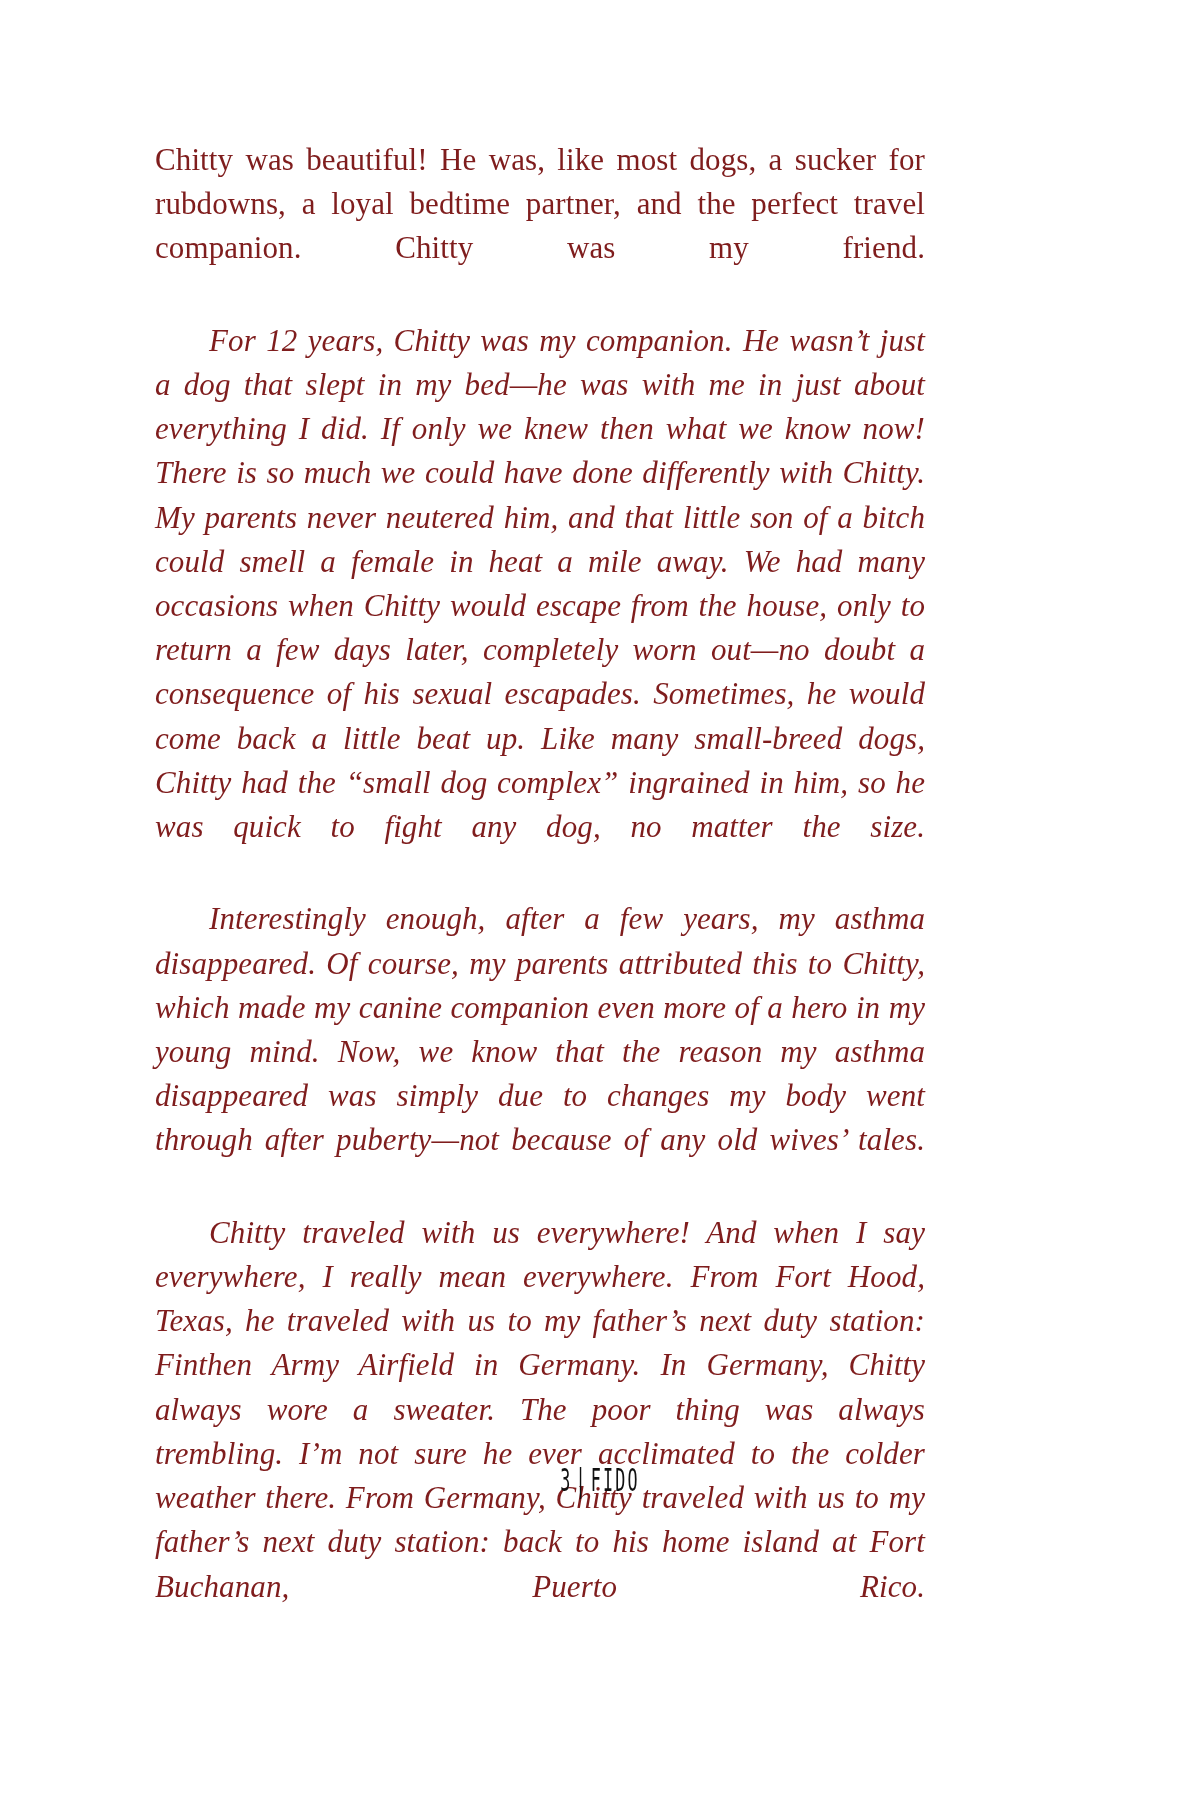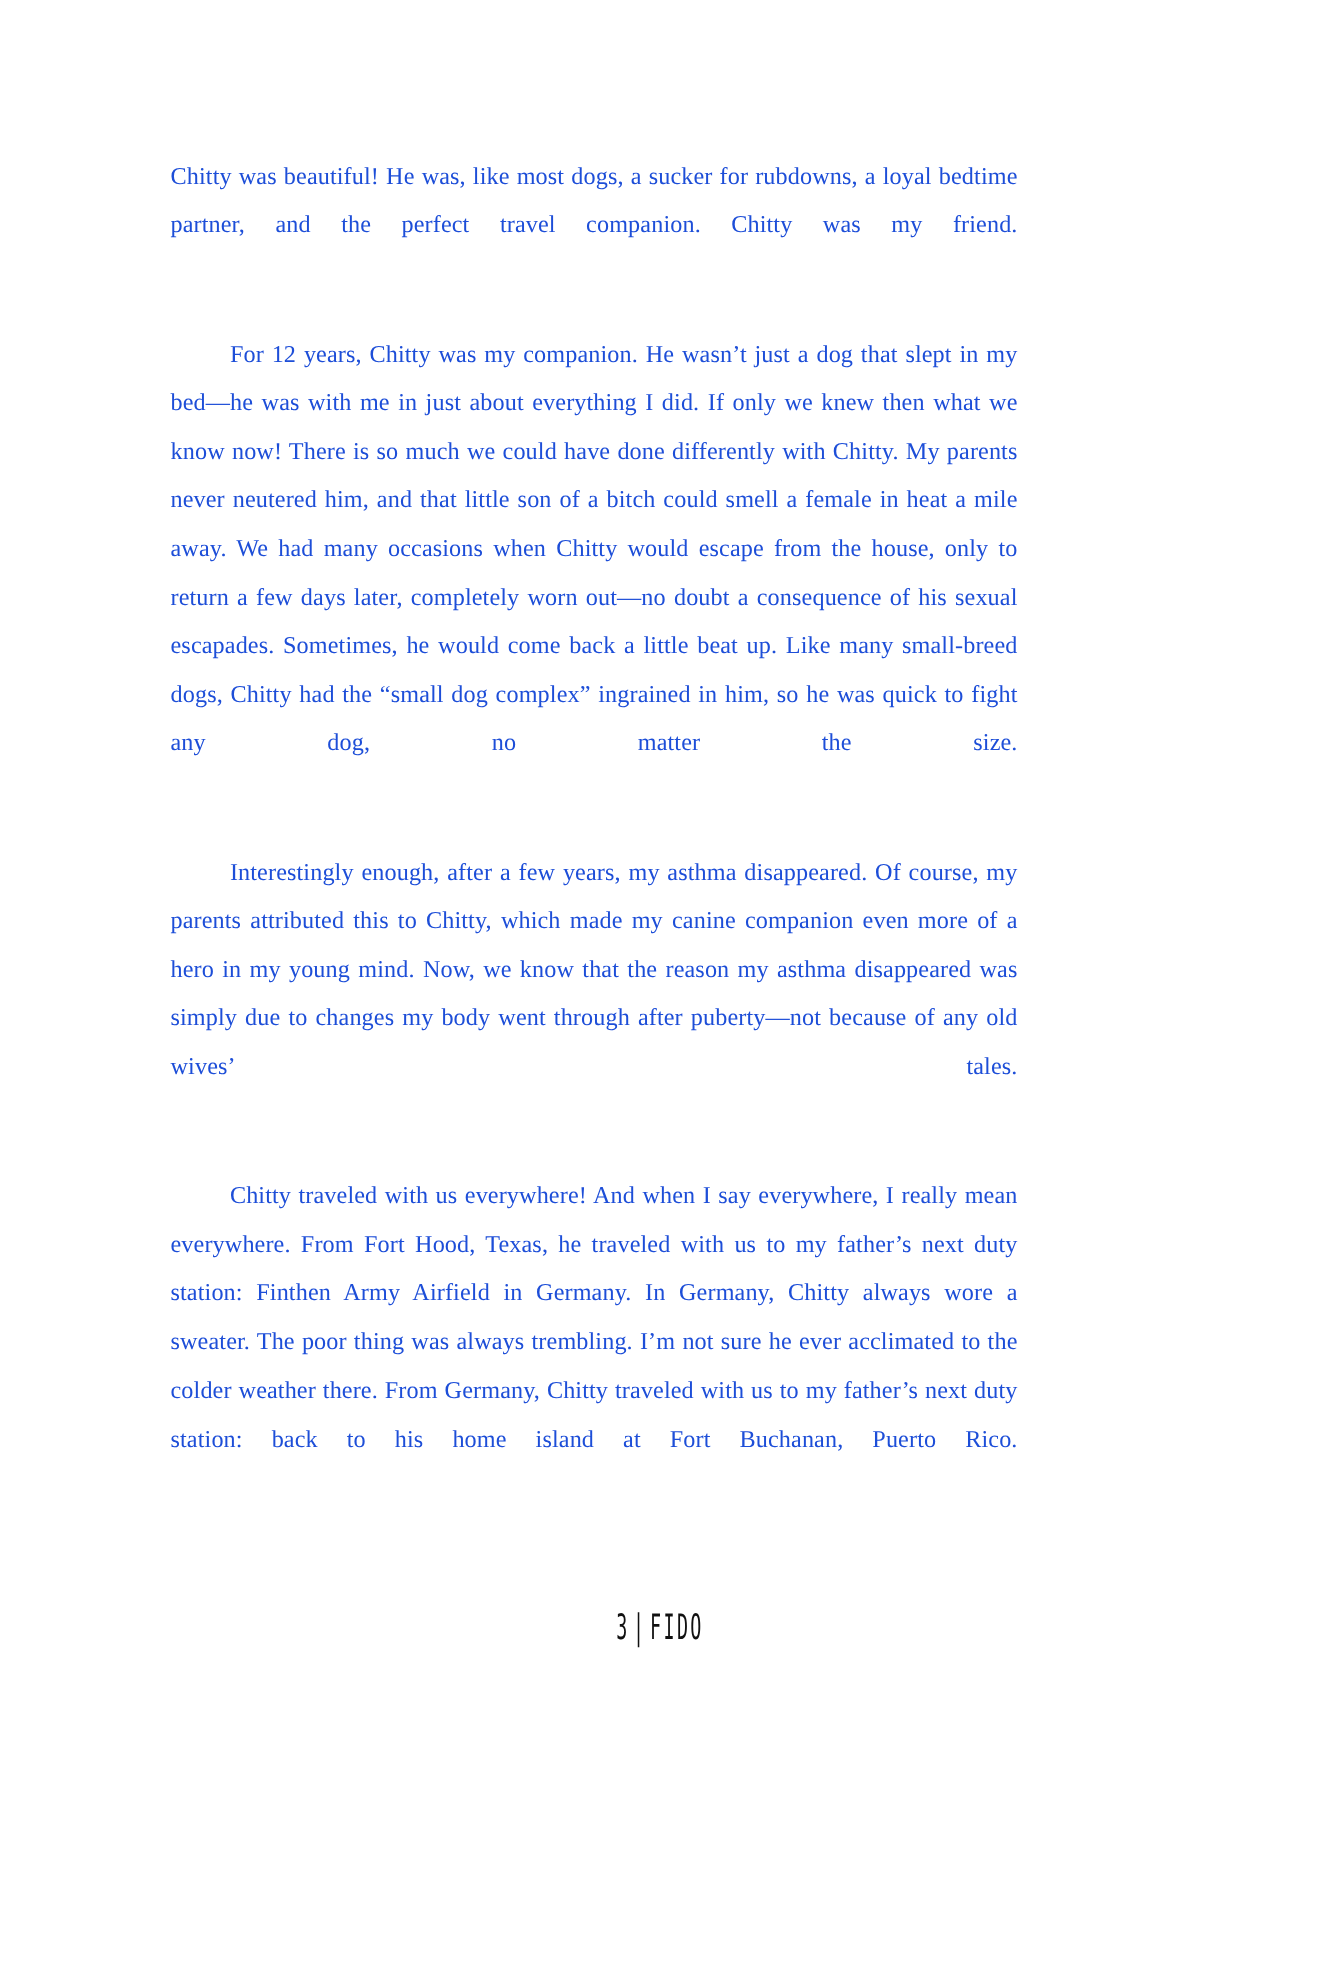--- a/index.html
+++ b/index.html
@@ -25,34 +25,35 @@
 
   .text-block {
     position: absolute;
     left: 155px;
     top: 138px;
     width: 770px;
   }
 
   .para {
     margin: 0 0 0 0;
-    font-size: 22px;
+    font-size: 31px;
     line-height: 44.2px;
     text-align: justify;
     text-justify: inter-word;
     -webkit-hyphens: none;
     hyphens: none;
     letter-spacing: 0.1px;
     word-spacing: 0.2px;
-    color: #1d4ed8;
+    color: #7f1d1d;
   }
 
   .para + .para {
     text-indent: 54px;
-    margin-top: 29px;
+    margin-top: 4px;
+    font-style: italic;
   }
 
   
   .para::after {
     content: "";
     display: inline-block;
     width: 100%;
   }
 
   .footer {

